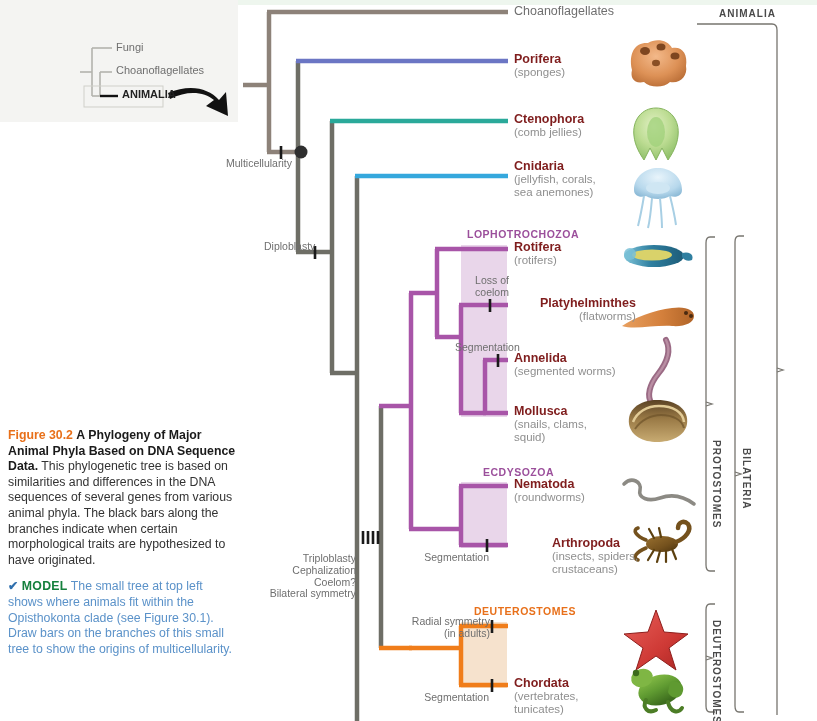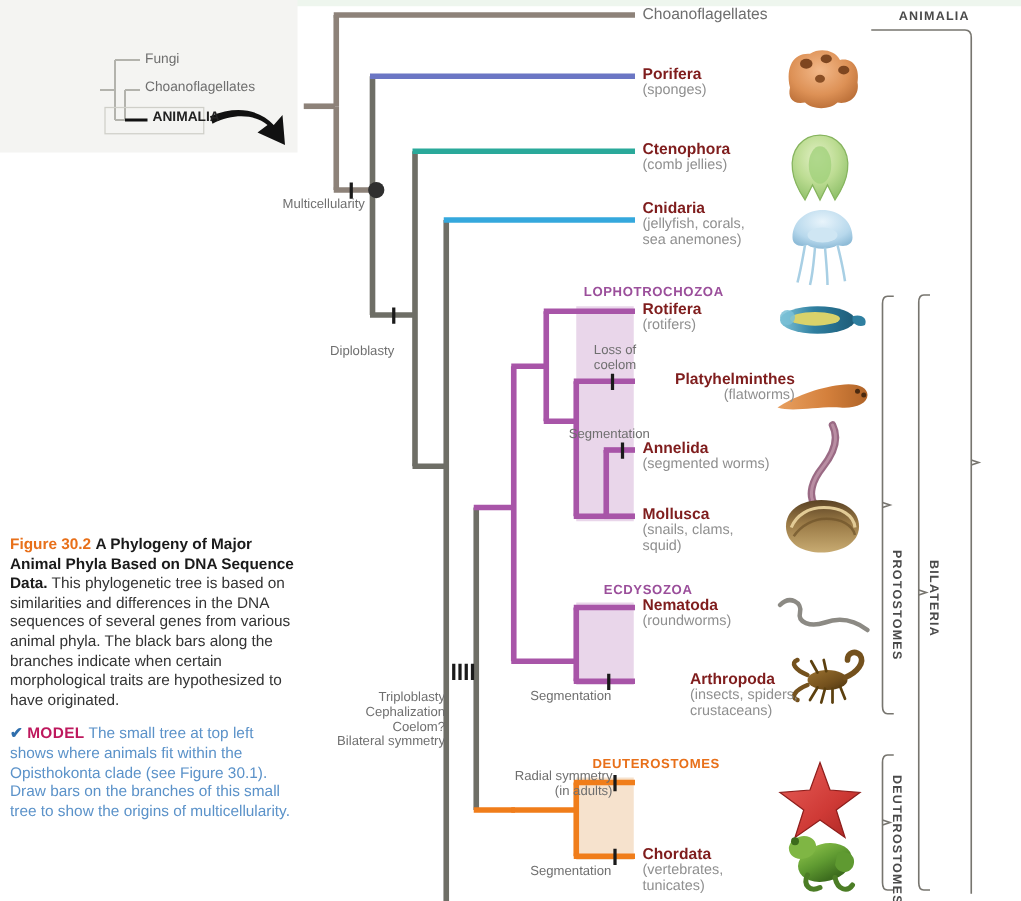--- a/index.html
+++ b/index.html
@@ -44,21 +44,21 @@
   .inset-lbl{ position:absolute; font-size:11px; color:#6f6f6f; white-space:nowrap;}
   .inset-animalia{ position:absolute; font-size:11px; font-weight:bold;
     color:#222; white-space:nowrap;}
 
   
   .caption{ position:absolute; left:8px; top:428px; width:228px;
     font-size:12.3px; line-height:15.6px; color:#333; }
   .cap-fignum{ color:#e8701a; font-weight:bold; }
   .cap-title{ font-weight:bold; color:#1a1a1a; }
   .model-block{ margin-top:11px; color:#5b92c9; font-size:12.3px; line-height:15.6px;}
-  .model-word{ font-weight:bold; color:#be185d; letter-spacing:.3px;}
+  .model-word{ font-weight:bold; color:#15803d; letter-spacing:.3px;}
   .check{ color:#2f6fad; font-weight:bold; }
 </style>
 </head>
 <body>
 
 <div id="stage">
 
   <div class="topstrip"></div>
   <div class="panel-bg"></div>
 
@@ -356,21 +356,21 @@
     <div class="taxon-name">Chordata</div>
     <div class="taxon-common" style="white-space:pre;">(vertebrates,
 tunicates)</div>
   </div>
 
   <div class="lbl clade-lopho" style="left:467px; top:228px;">LOPHOTROCHOZOA</div>
   <div class="lbl clade-ecdy" style="left:483px; top:466px;">ECDYSOZOA</div>
   <div class="lbl clade-deut" style="left:474px; top:605px;">DEUTEROSTOMES</div>
 
   <div class="lbl trait" style="left:226px; top:157px;">Multicellularity</div>
-  <div class="lbl trait" style="left:264px; top:240px;margin-top:35px;">Diploblasty</div>
+  <div class="lbl trait" style="left:264px; top:240px;">Diploblasty</div>
 
   <div class="lbl trait r" style="left:236px; top:540px; width:120px;margin-top:47px;">Bilateral symmetry</div>
   <div class="lbl trait r" style="left:236px; top:552px; width:120px;">Triploblasty</div>
   <div class="lbl trait r" style="left:236px; top:564px; width:120px;">Cephalization</div>
   <div class="lbl trait r" style="left:236px; top:576px; width:120px;">Coelom?</div>
 
   <div class="lbl trait c" style="left:459px; top:274px; width:66px; white-space:pre;">Loss of
 coelom</div>
   <div class="lbl trait" style="left:455px; top:341px;">Segmentation</div>
   <div class="lbl trait r" style="left:385px; top:551px; width:104px;">Segmentation</div>

